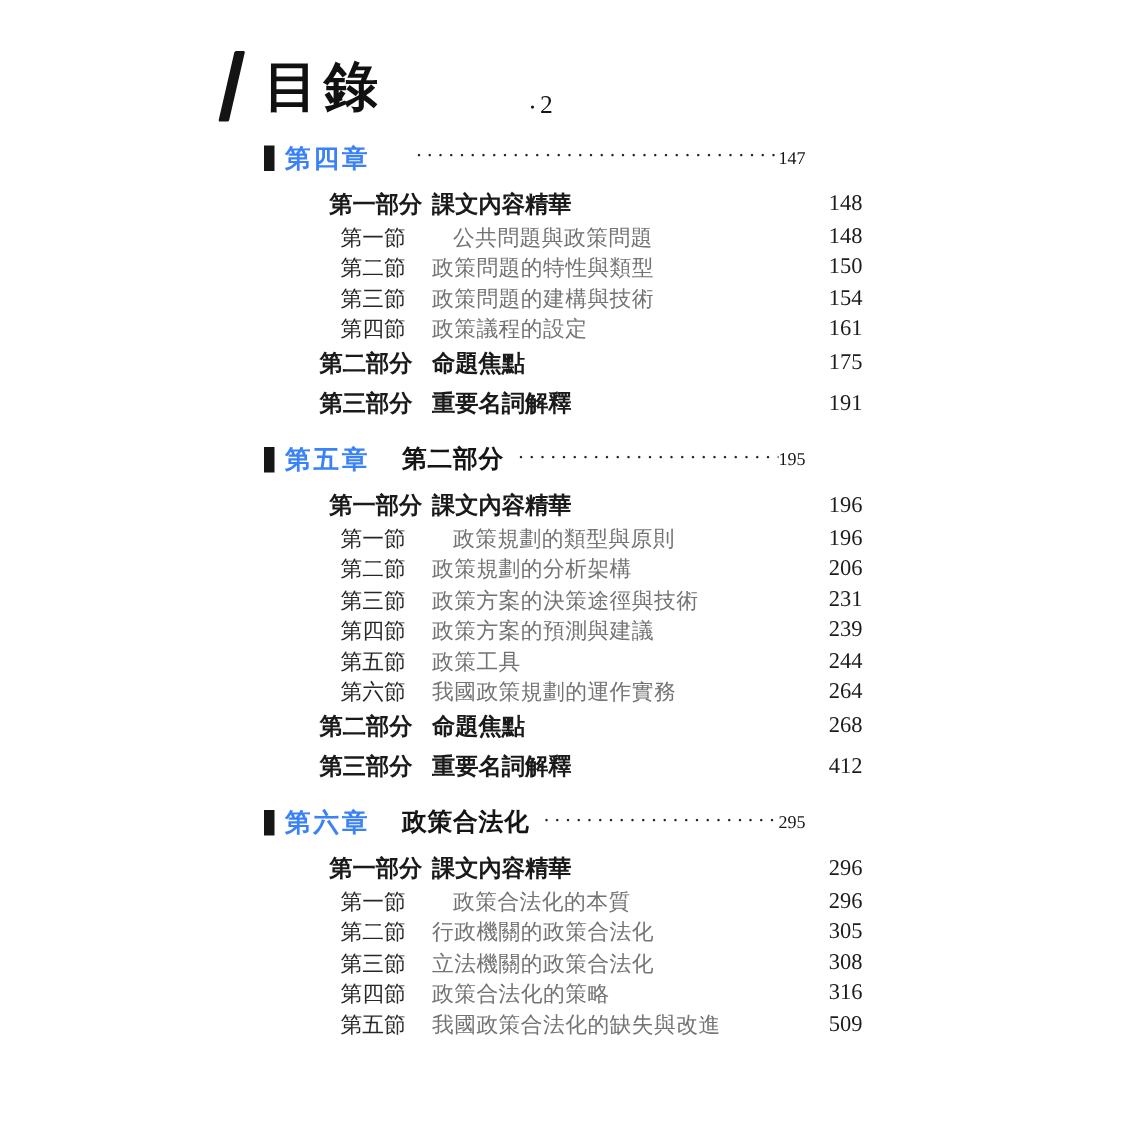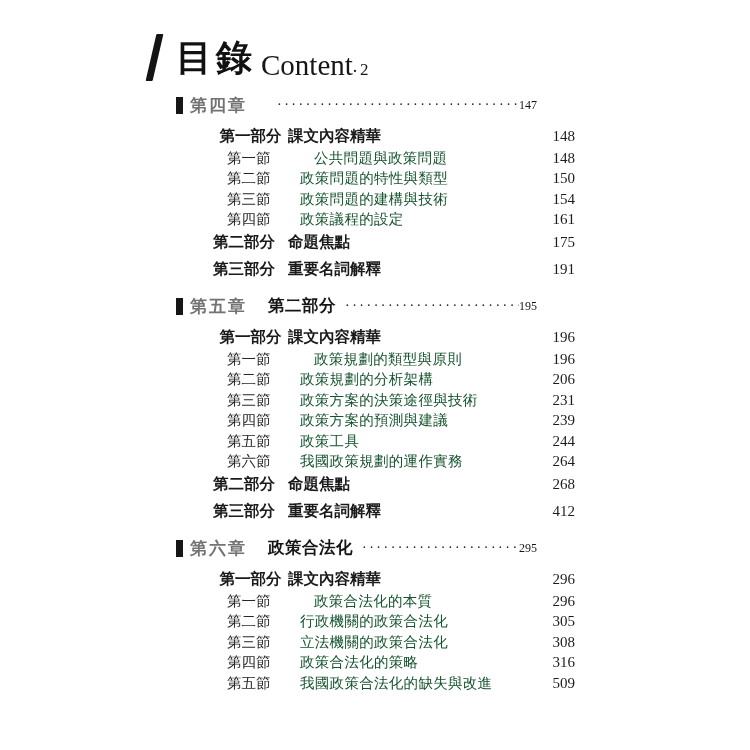--- a/index.html
+++ b/index.html
@@ -67,21 +67,21 @@
   .row-section + .row-part{margin-top:2px;}
   .row-part + .row-part{margin-top:7px;}
 
   .chapbar{
     flex:none;width:7px;height:17px;
     background:#161616;margin-right:7px;
   }
   .chap-label{
     flex:none;width:78px;
     font-size:17px;font-weight:bold;letter-spacing:2px;
-    color:#737373;white-space:nowrap;
+    color:#3b82f6;white-space:nowrap;
   }
   .chap-title{
     flex:none;
     font-size:16.5px;font-weight:bold;letter-spacing:0.5px;
     color:#151515;white-space:nowrap;
   }
   .leader{
     flex:1 1 auto;
     overflow:hidden;white-space:nowrap;
     font-family:"Liberation Serif",serif;
@@ -101,35 +101,34 @@
   .part-title{
     flex:none;
     font-size:15.5px;font-weight:bold;color:#1a1a1a;white-space:nowrap;
   }
   .sec-label{
     flex:none;width:61px;
     font-size:14.5px;color:#272727;white-space:nowrap;
   }
   .sec-title{
     flex:none;
-    font-size:14.5px;color:#14532d;letter-spacing:0.3px;white-space:nowrap;margin-left:12px;
+    font-size:14.5px;color:#737373;letter-spacing:0.3px;white-space:nowrap;
   }
   .item-page{
     margin-left:auto;flex:none;
     font-family:"Liberation Serif",serif;
     font-size:15px;color:#1c1c1c;
   }
 </style>
 </head>
 <body>
 
 <div class="page">
   <div class="hdr-slash"></div>
   <div class="hdr-title">目錄</div>
-  <div class="hdr-subtitle">Content</div>
   <div class="hdr-sep">·</div>
   <div class="hdr-pagenum">2</div>
 
   <div class="toc">
       <div class="row-chapter">
         <span class="chapbar"></span>
         <span class="chap-label">第四章</span>
         <span class="leader">····························································</span>
         <span class="chap-page">147</span>
       </div>

